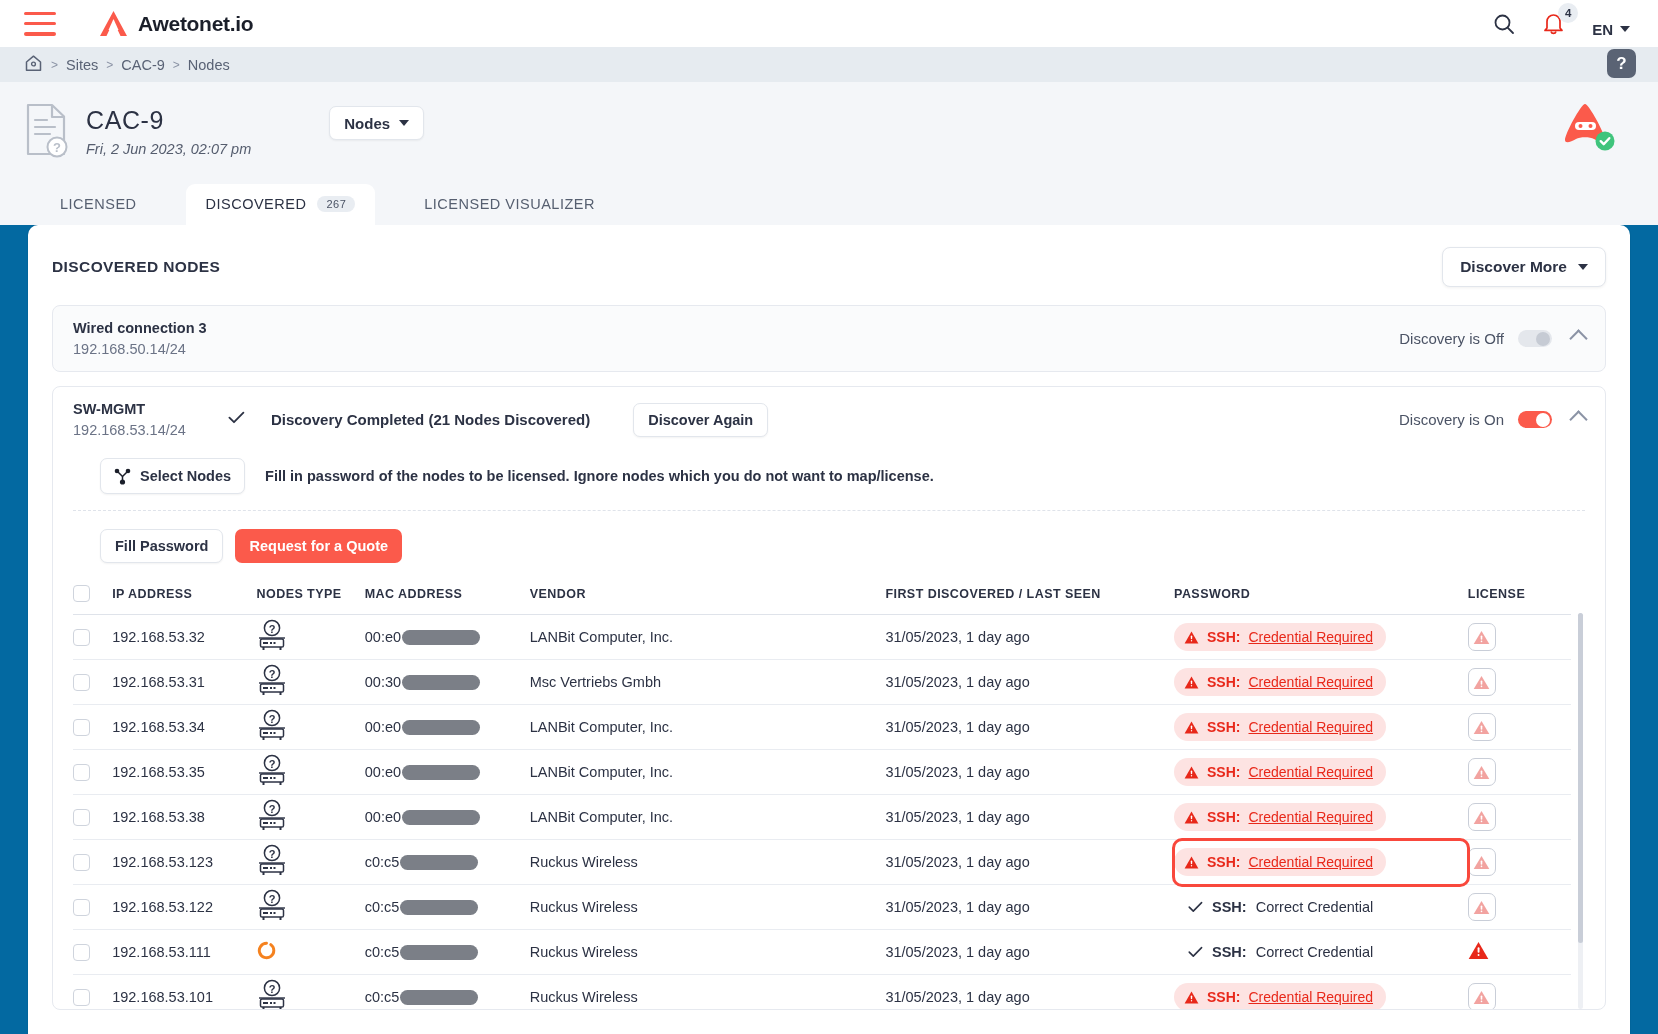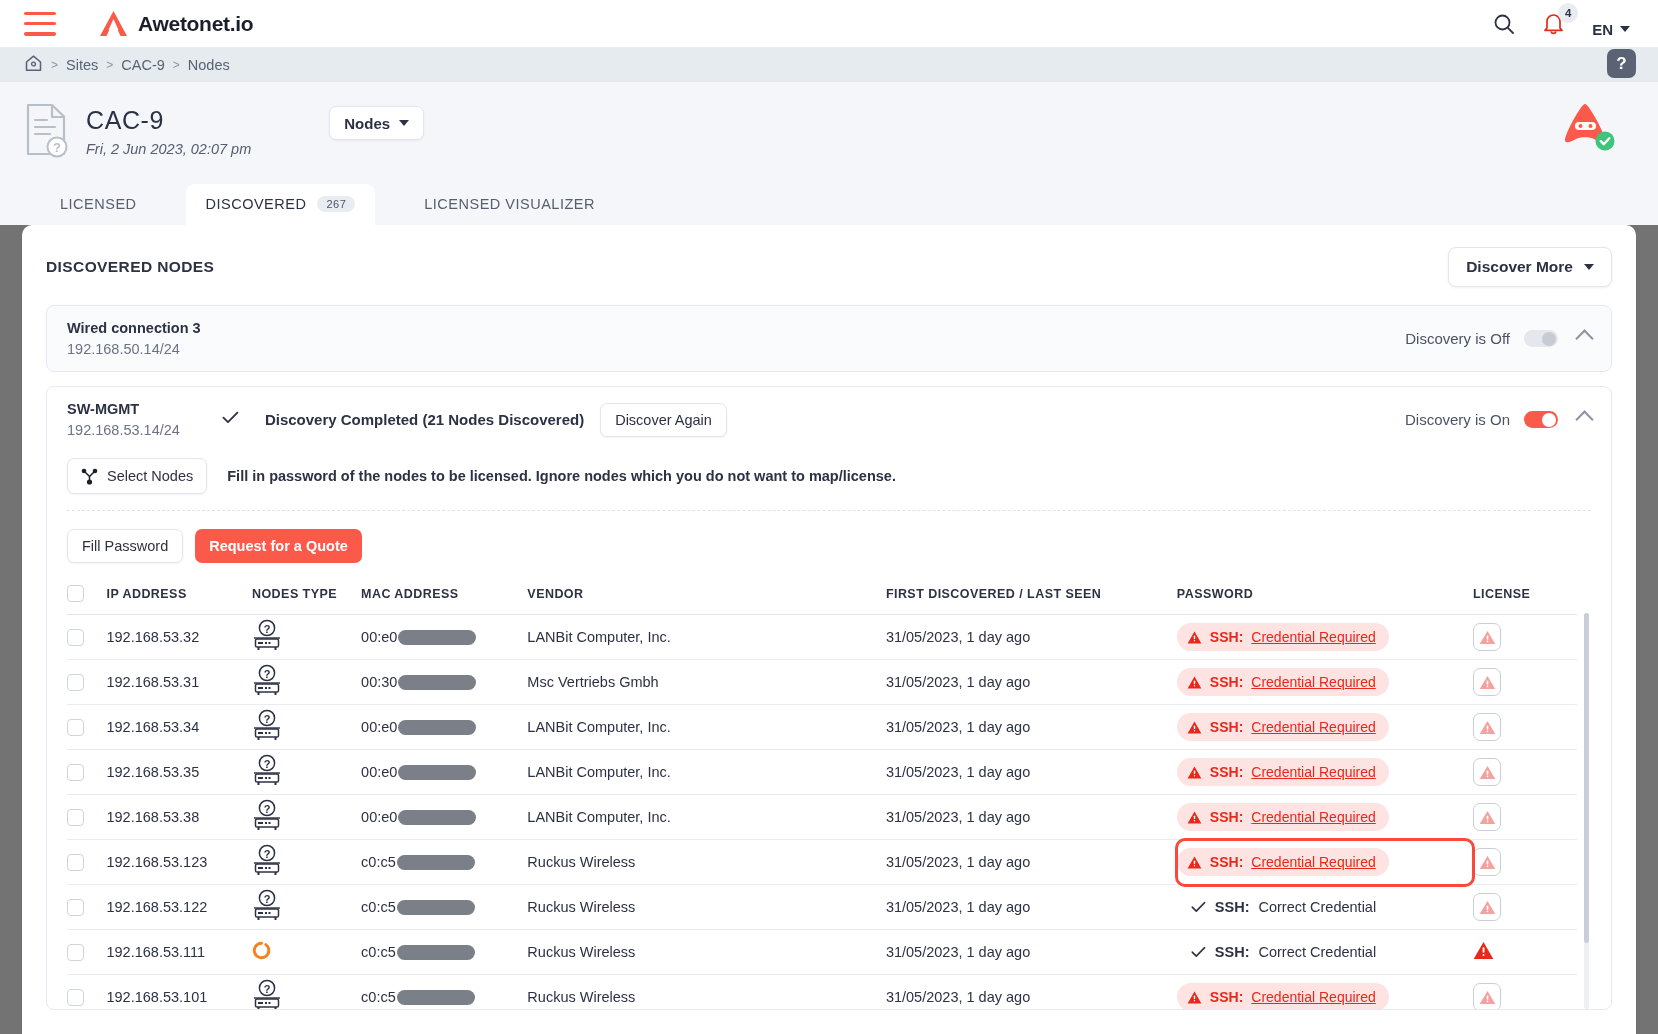--- a/index.html
+++ b/index.html
@@ -73,21 +73,21 @@
     padding: 12px 20px 13px 20px; cursor: pointer; display: flex; align-items: center; gap: 11px;
     border-radius: 9px 9px 0 0; background: transparent;
   }
   .tab.active { background: #fff; color: #2c3244; }
   .tab .pill {
     background: #e9edf2; color: #4c5costo; color:#4b5365; border-radius: 11px; font-size: 11px;
     padding: 2px 9px; font-weight: 400;
   }
 
   
-  .card-wrap { flex: 1 1 auto; background: #737373; padding: 0 22px; overflow: hidden; }
+  .card-wrap { flex: 1 1 auto; background: #0369a1; padding: 0 28px; overflow: hidden; }
   .card {
     background: #fff; border-radius: 10px 10px 0 0;
     padding: 22px 24px 0 24px; height: 100%;
     box-shadow: 0 0 0 1px rgba(0,0,0,.03);
   }
   .card-head { display: flex; align-items: center; }
   .card-title { font-size: 15.5px; font-weight: 700; letter-spacing: .4px; color: #2c3244; }
   .discover-more {
     margin-left: auto; background: #fff; border: 1px solid #e2e6ec; border-radius: 8px;
     height: 40px; padding: 0 17px; display: inline-flex; align-items: center; gap: 11px;
@@ -100,22 +100,22 @@
     margin-top: 18px; border: 1px solid #e6e9ef; border-radius: 8px; background: #fafbfc;
   }
   .panel.second { margin-top: 14px; background: #fff; }
   .panel-head { display: flex; align-items: center; padding: 14px 20px; }
   .panel-title { font-size: 14.5px; font-weight: 700; color: #2c3244; }
   .panel-sub { font-size: 14.5px; color: #6b7386; margin-top: 5px; }
   .panel-center { display: flex; align-items: center; gap: 16px; margin-left: 42px; }
   .disc-status { font-size: 15px; font-weight: 700; color: #2c3244; display: flex; align-items: flex-start; gap: 26px; }
   .btn-outline {
     background: #fff; border: 1px solid #e2e6ec; border-radius: 7px; height: 34px;
-    padding: 0 14px; font-size: 14.5px; font-weight: 400; color: #2c3244; cursor: pointer;
-    box-shadow: 0 1px 2px rgba(0,0,0,.05); display: inline-flex; align-items: center;
+    padding: 0 14px; font-size: 14.5px; font-weight: 700; color: #2c3244; cursor: pointer;
+    box-shadow: 0 1px 2px rgba(0,0,0,.05); display: inline-flex; align-items: center; margin-left: 27px;
   }
   .panel-right { margin-left: auto; display: flex; align-items: center; gap: 14px; }
   .toggle-label { font-size: 15px; color: #4b5365; }
   .toggle { width: 34px; height: 17px; border-radius: 9px; position: relative; cursor: pointer; }
   .toggle.off { background: #e4e7ec; }
   .toggle.on { background: #fb5a4b; }
   .toggle .knob { position: absolute; top: 1.5px; width: 14px; height: 14px; border-radius: 7px; background: #fff; }
   .toggle.off .knob { left: 18px; background: #c6cbd4; }
   .toggle.on .knob { left: 18px; }
   .chev { width: 13px; height: 13px; border-left: 2px solid #8b93a5; border-top: 2px solid #8b93a5; transform: rotate(45deg); cursor: pointer; margin-left: 6px; }

